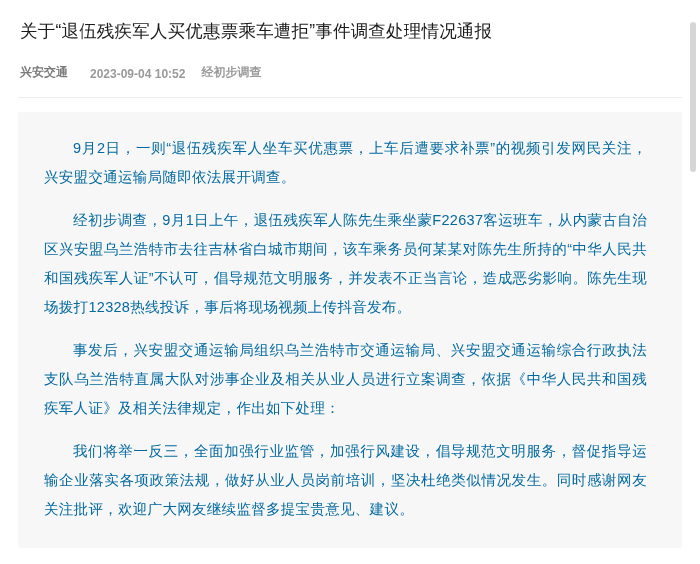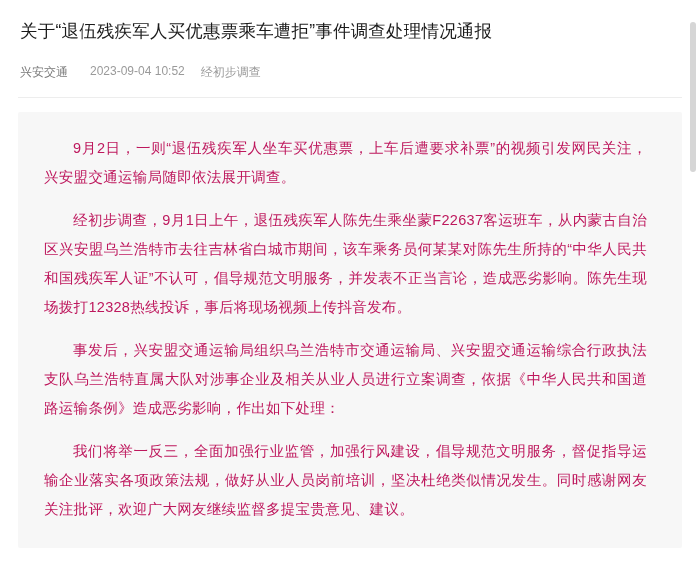--- a/index.html
+++ b/index.html
@@ -25,25 +25,26 @@
     font-size: 17.5px;
     font-weight: normal;
     color: #1a1a1a;
     line-height: 1.5;
     letter-spacing: 0.2px;
     margin: 18px 0 0 0;
     padding: 0 2px;
   }
   .meta-row {
     display: flex;
-    align-items: flex-start;
+    align-items: flex-end;
     margin-top: 20px;
     padding: 0 2px 0 2px;
     font-size: 12px;
     color: #8c8c8c;
+    font-weight: bold;
   }
   .meta-source {
     color: #7a7a7a;
     margin-right: 22px;
   }
   .meta-date {
     color: #9a9a9a;
     margin-right: 16px;
   }
   .meta-location {
@@ -60,21 +61,21 @@
     margin-top: 14px;
     background: #f7f7f7;
     border-radius: 2px;
     padding: 22px 26px 24px 26px;
     box-sizing: border-box;
   }
   .body-card p {
     margin: 0 9px 14px 0;
     font-size: 14.5px;
     line-height: 2.0;
-    color: #be185d;
+    color: #0369a1;
     text-align: justify;
     text-indent: 2em;
     letter-spacing: 0.3px;
   }
   .body-card p:last-child {
     margin-bottom: 0;
   }
   .scrollbar-track {
     position: absolute;
     right: 2px;
@@ -104,21 +105,21 @@
     <span class="meta-source">兴安交通</span>
     <span class="meta-date">2023-09-04 10:52</span>
     <span class="meta-location">经初步调查</span>
   </div>
 
   <div class="divider"></div>
 
   <div class="body-card">
     <p>9月2日，一则“退伍残疾军人坐车买优惠票，上车后遭要求补票”的视频引发网民关注，兴安盟交通运输局随即依法展开调查。</p>
     <p>经初步调查，9月1日上午，退伍残疾军人陈先生乘坐蒙F22637客运班车，从内蒙古自治区兴安盟乌兰浩特市去往吉林省白城市期间，该车乘务员何某某对陈先生所持的“中华人民共和国残疾军人证”不认可，倡导规范文明服务，并发表不正当言论，造成恶劣影响。陈先生现场拨打12328热线投诉，事后将现场视频上传抖音发布。</p>
-    <p>事发后，兴安盟交通运输局组织乌兰浩特市交通运输局、兴安盟交通运输综合行政执法支队乌兰浩特直属大队对涉事企业及相关从业人员进行立案调查，依据《中华人民共和国道路运输条例》造成恶劣影响，作出如下处理：</p>
+    <p>事发后，兴安盟交通运输局组织乌兰浩特市交通运输局、兴安盟交通运输综合行政执法支队乌兰浩特直属大队对涉事企业及相关从业人员进行立案调查，依据《中华人民共和国残疾军人证》及相关法律规定，作出如下处理：</p>
     <p>我们将举一反三，全面加强行业监管，加强行风建设，倡导规范文明服务，督促指导运输企业落实各项政策法规，做好从业人员岗前培训，坚决杜绝类似情况发生。同时感谢网友关注批评，欢迎广大网友继续监督多提宝贵意见、建议。</p>
   </div>
 
   <div class="scrollbar-track">
     <div class="scrollbar-thumb"></div>
   </div>
 
 </div>
 
 </body></html>

